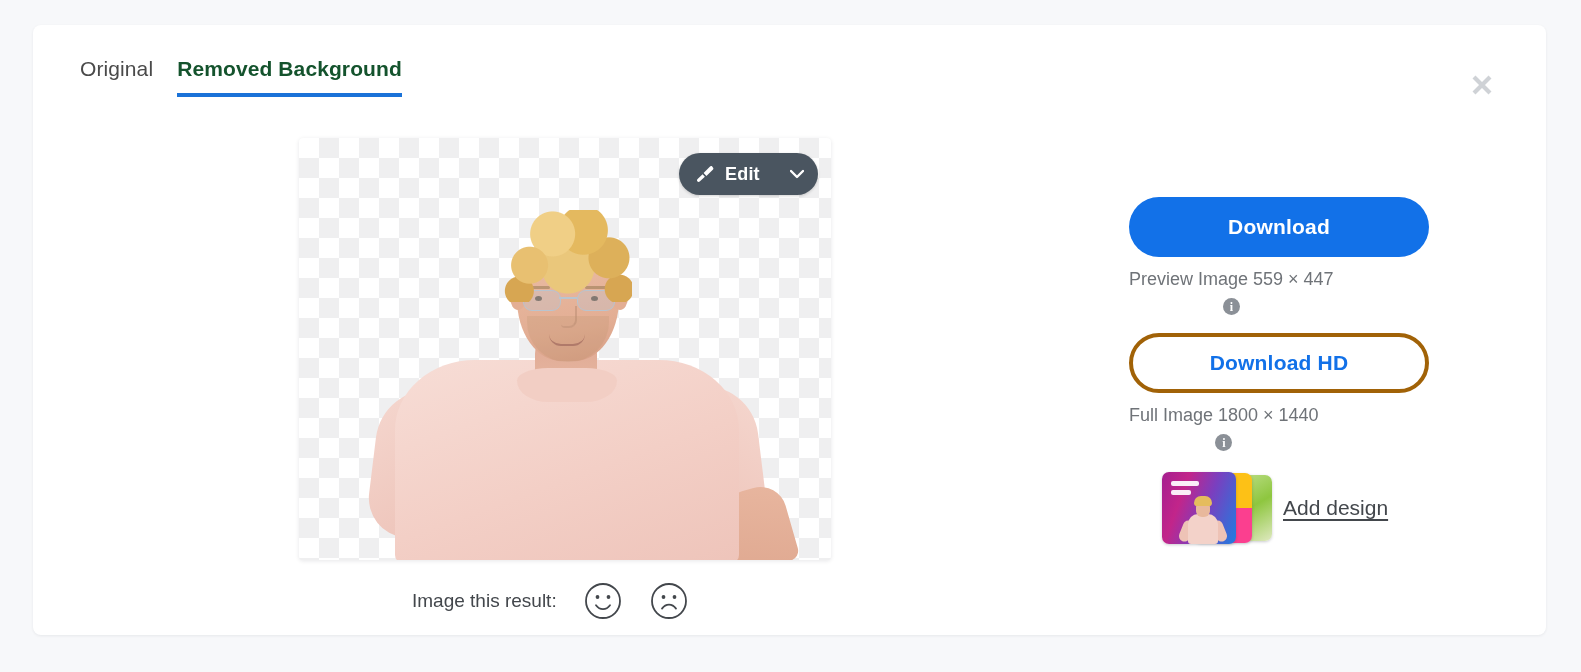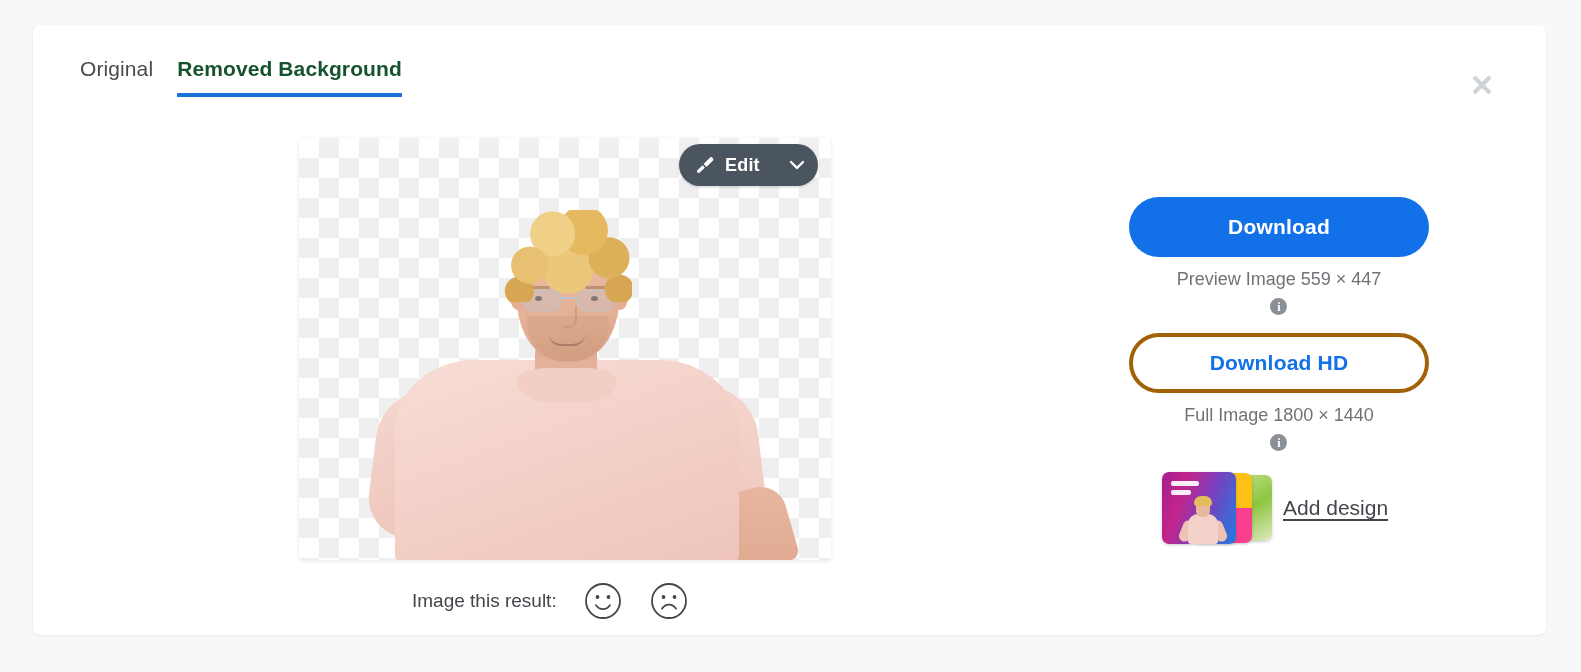--- a/index.html
+++ b/index.html
@@ -251,21 +251,21 @@
     left: 228px; top: 178px;
     width: 82px; height: 46px;
     background: rgba(170,135,95,0.17);
     border-radius: 0 0 40px 40px;
   }
 
   
   .edit-btn {
     position: absolute;
     left: 646px;
-    top: 119px;
+    top: 128px;
     height: 42px;
     padding: 0 14px 0 16px;
     display: flex;
     align-items: center;
     gap: 10px;
     background: #4a5560;
     border-radius: 21px;
     color: #ffffff;
     cursor: pointer;
     box-shadow: 0 1px 3px rgba(0,0,0,0.18);
@@ -300,21 +300,21 @@
   .face-btn svg { display: block; }
 
   
   .right-col {
     position: absolute;
     left: 1096px;
     top: 172px;
     width: 300px;
     display: flex;
     flex-direction: column;
-    align-items: center;
+    align-items: flex-start;
   }
   .btn-download {
     width: 300px;
     height: 60px;
     background: #1271e8;
     border: none;
     border-radius: 30px;
     color: #ffffff;
     font-family: "Liberation Sans", sans-serif;
     font-size: 21px;

